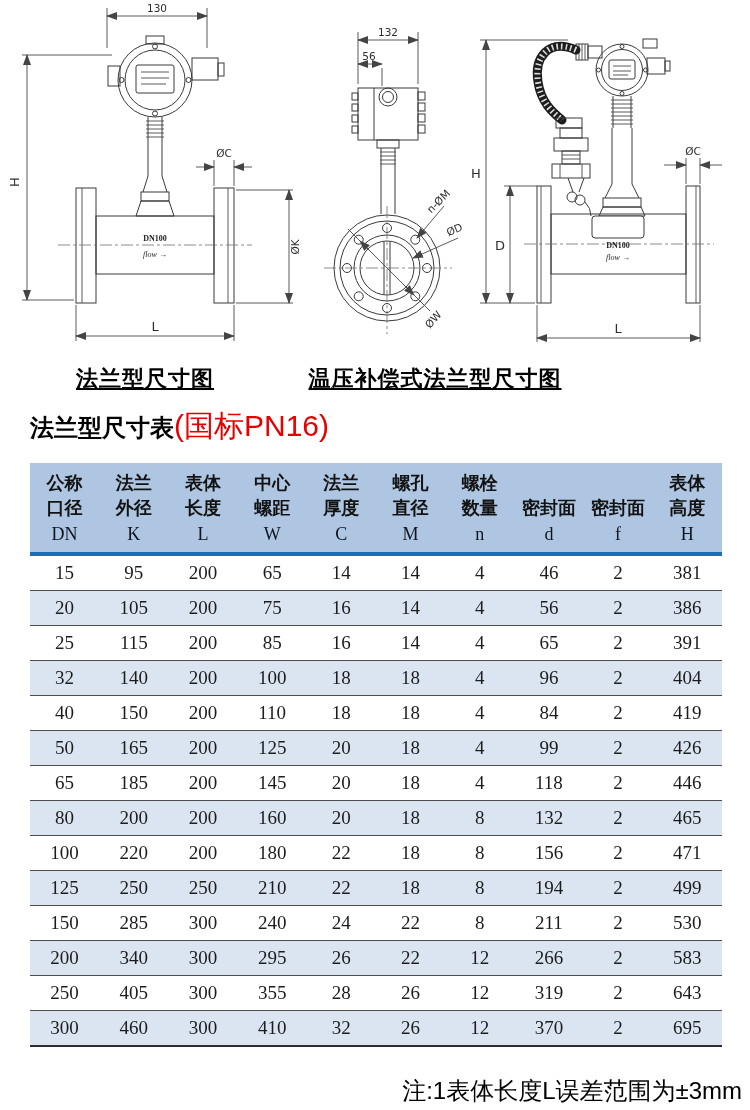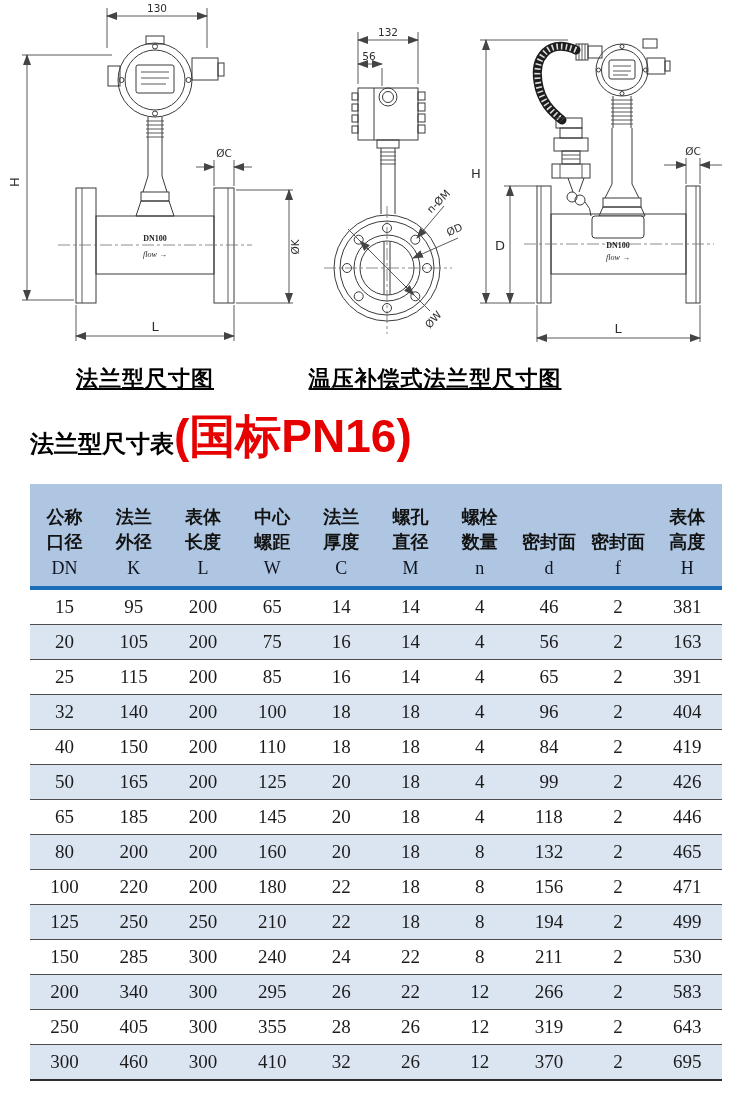--- a/index.html
+++ b/index.html
@@ -27,27 +27,27 @@
   .dt{font:10.5px "DejaVu Sans",sans-serif;fill:#2e2e2e;}
   .dt.big{font-size:13px;}
   .bodytxt{font:bold 8px "Liberation Serif",serif;fill:#222;}
   .flowtxt{font:italic 8px "Liberation Serif",serif;fill:#222;}
   .hose{stroke:#1d1d1d;stroke-width:9;fill:none;stroke-linecap:round;}
   .hose-rib{stroke:#ffffff;stroke-width:6;fill:none;stroke-dasharray:1.6 3;opacity:.85;}
 
   
   .title-row{margin:8px 0 0 30px;white-space:nowrap;}
   .title-main{font-size:24px;font-weight:bold;color:#000;}
-  .title-suffix{font-size:46px;font-weight:bold;color:var(--title-accent);}
+  .title-suffix{font-size:30px;font-weight:normal;color:var(--title-accent);}
 
   
   table.dim-table{border-collapse:collapse;table-layout:fixed;
     width:692px;margin:16px 28px 0 30px;}
   .dim-table th{background:var(--header-bg);vertical-align:bottom;
-    padding:21px 0 7px;border-bottom:4px solid var(--header-rule);}
+    padding:8px 0 7px;border-bottom:4px solid var(--header-rule);}
   .dim-table th .h-cn{font:bold 18px/1.4 "Liberation Sans",sans-serif;color:#131313;}
   .dim-table th .h-letter{font:18px "Liberation Serif",serif;color:#101420;padding-top:3px;}
   .dim-table td{font:19px/34px "Liberation Serif",serif;color:#1c1c1c;
     text-align:center;height:34px;border-bottom:1px solid #4e4e4e;background:#fff;}
   .dim-table tbody tr.alt td{background:var(--row-alt);}
   .dim-table tbody tr:last-child td{border-bottom:2px solid #2e2e2e;}
 
   
   .note{margin:28px 8px 0 0;text-align:right;font-size:24px;color:#000;}
 </style>
@@ -335,21 +335,21 @@
         <tr class="alt">
           <td>20</td>
           <td>105</td>
           <td>200</td>
           <td>75</td>
           <td>16</td>
           <td>14</td>
           <td>4</td>
           <td>56</td>
           <td>2</td>
-          <td>163</td>
+          <td>386</td>
         </tr>
         <tr>
           <td>25</td>
           <td>115</td>
           <td>200</td>
           <td>85</td>
           <td>16</td>
           <td>14</td>
           <td>4</td>
           <td>65</td>

